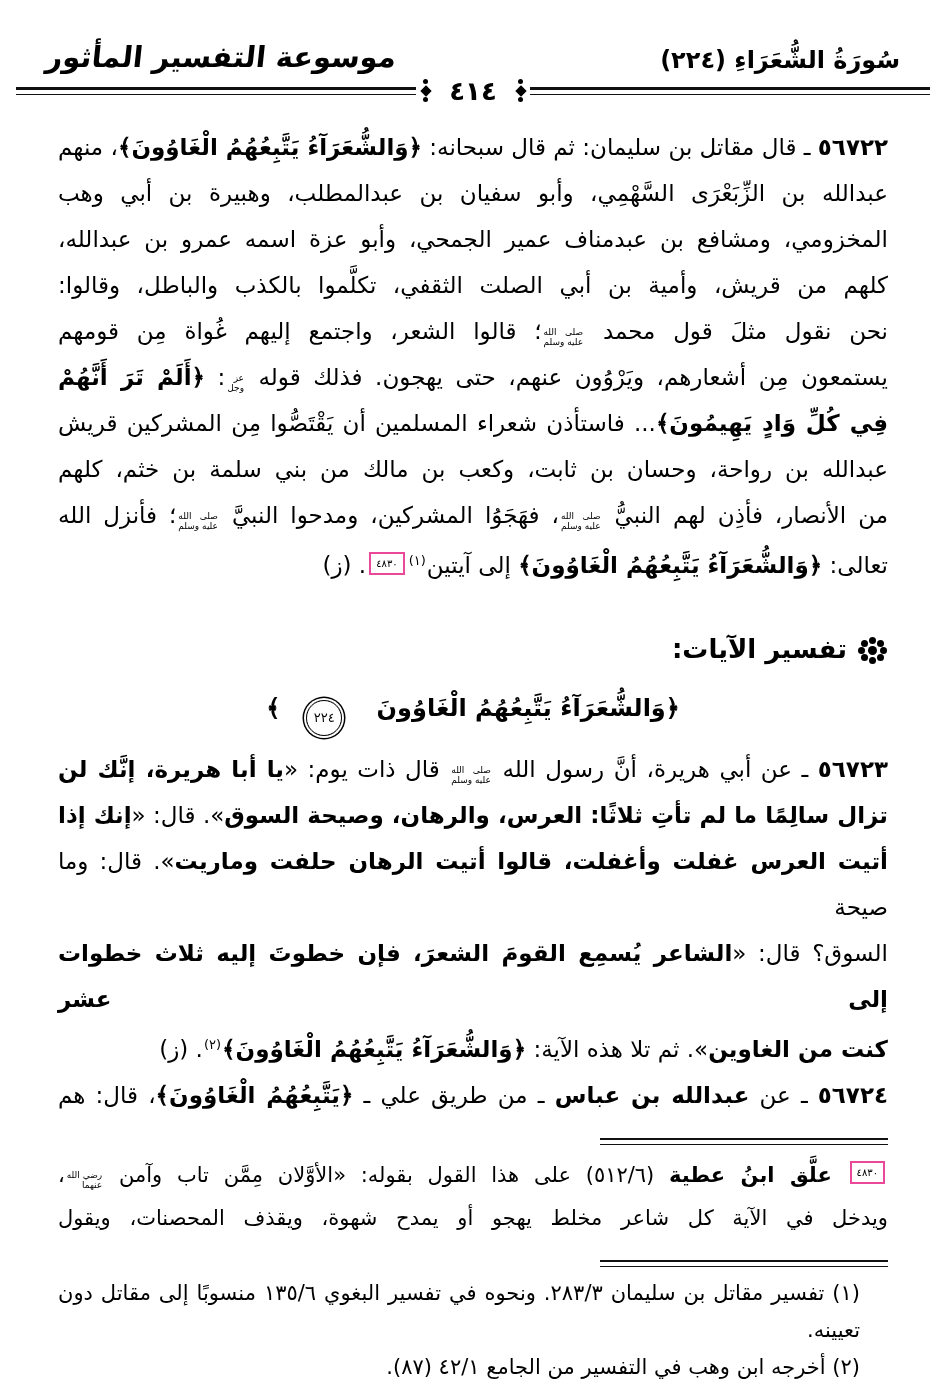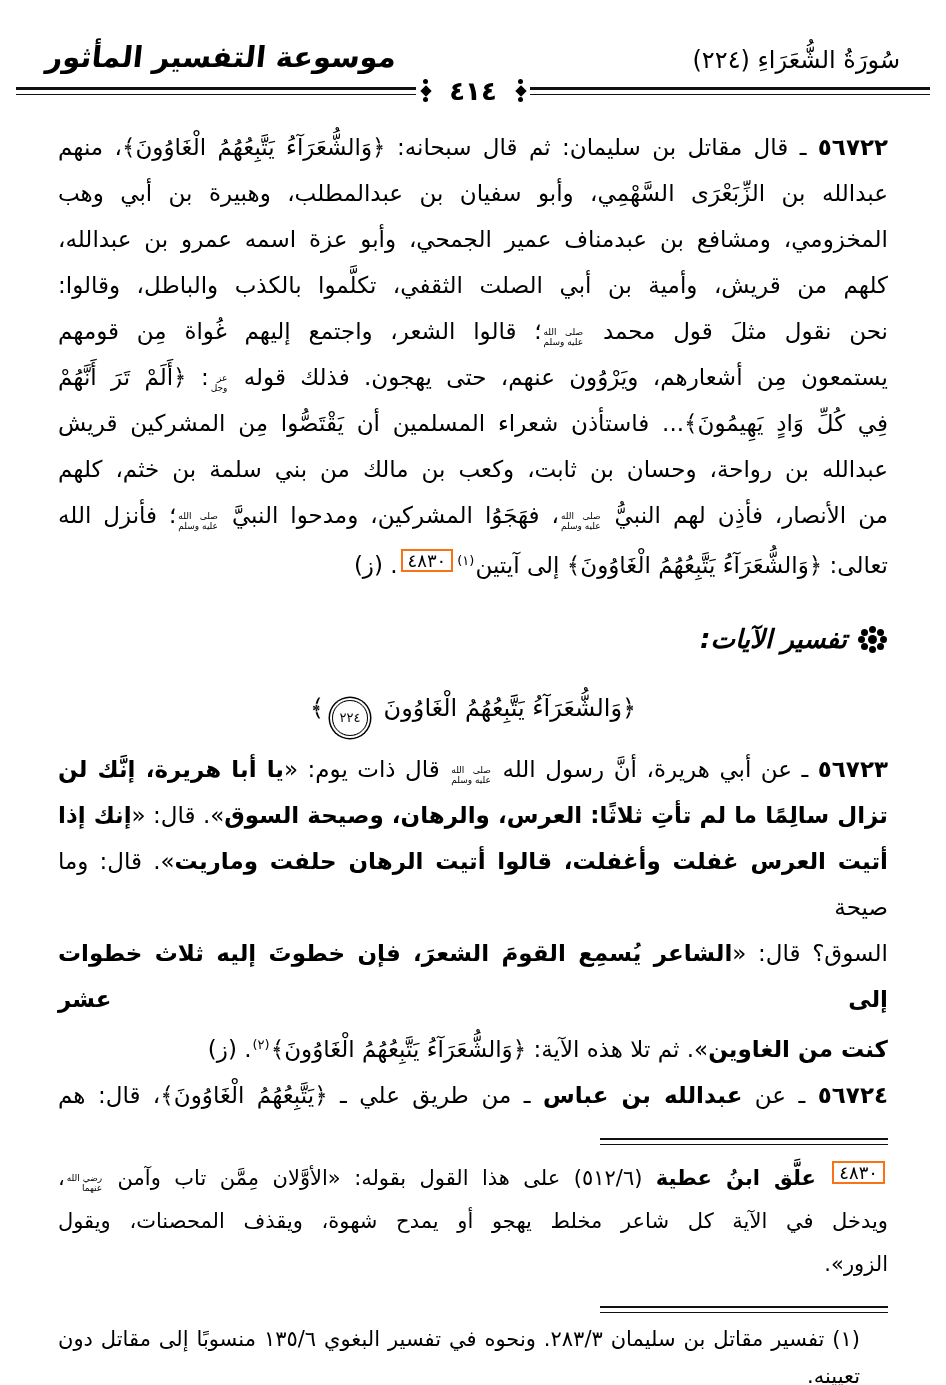--- a/index.html
+++ b/index.html
@@ -5,51 +5,51 @@
   html,body{margin:0;padding:0;}
   body{
     width:946px;height:1385px;background:#ffffff;color:#000;
     font-family:"DejaVu Sans",sans-serif;direction:rtl;overflow:hidden;
     -webkit-font-smoothing:antialiased;
   }
   
   .header{padding:40px 16px 0;}
   .header-row{display:flex;justify-content:space-between;align-items:flex-end;padding:0 30px;}
   .book-title{font-weight:bold;font-size:29px;transform:skewX(-6deg);letter-spacing:1px;}
-  .surah-ref{font-weight:normal;font-size:24px;padding-left:18px;}
+  .surah-ref{font-weight:bold;font-size:24px;padding-left:18px;}
   .rule-row{display:flex;align-items:center;margin-top:0;}
   .hrule{flex:1;height:4px;border-top:3px solid #111;border-bottom:1px solid #111;}
   .pagenum{font-weight:bold;font-size:26px;padding:0 14px;line-height:34px;}
   .fleuron{width:11px;height:24px;position:relative;margin:0 4px;flex:0 0 auto;}
   .fleuron::before{content:"";position:absolute;left:2px;top:8px;width:8px;height:8px;background:#000;transform:rotate(45deg);}
   .fleuron::after{content:"";position:absolute;left:3px;top:0;width:5px;height:5px;border-radius:50%;background:#000;box-shadow:0 18px 0 #000;}
   
   .main{padding:0 58px;}
   .block{margin:0;}
   #body-p1{margin-top:16px;}
   #body-p2{margin-top:10px;}
   .line{
     font-size:23px;line-height:46px;
     text-align:justify;text-align-last:justify;
     white-space:normal;
   }
   .line.nj{text-align-last:right;}
   .line.center{text-align:center;text-align-last:center;}
   .bold{font-weight:bold;}
-  .quran{font-weight:normal;}
+  .quran{font-weight:bold;}
   .supref{font-size:13px;vertical-align:8px;margin:0 1px;}
-  .boxref{display:inline-block;border:2px solid #f97316;font-size:18px;line-height:19px;padding:0 5px;vertical-align:6px;font-weight:normal;margin:10px 3px;}
+  .boxref{display:inline-block;border:2px solid #ec4899;font-size:10px;line-height:19px;padding:0 5px;vertical-align:6px;font-weight:normal;margin:10px 3px;}
   .hon{display:inline-block;font-size:9px;line-height:1.1;vertical-align:-6px;font-weight:normal;margin:0 2px;}
   .vnum{
     display:inline-block;width:34px;height:34px;border:1px solid #000;border-radius:50%;
     box-shadow:0 0 0 2px #fff,0 0 0 3.5px #000;
-    font-size:13px;line-height:34px;text-align:center;font-weight:normal;margin:0 8px;vertical-align:-6px;
+    font-size:13px;line-height:34px;text-align:center;font-weight:normal;margin:0 26px;vertical-align:-6px;
   }
   
-  .section-heading{margin:26px 0 0;padding-right:2px;display:flex;align-items:center;height:50px;font-style:italic;}
+  .section-heading{margin:26px 0 0;padding-right:2px;display:flex;align-items:flex-end;height:50px;}
   .rosette{position:relative;display:inline-block;width:27px;height:27px;margin-left:12px;flex:0 0 auto;}
   .rosette::before{content:"";position:absolute;inset:9px;background:#000;border-radius:50%;}
   .rosette::after{content:"";position:absolute;width:7px;height:7px;border-radius:50%;background:#000;top:0;left:10px;
     box-shadow:8px 3px 0 #000,11px 10px 0 #000,8px 17px 0 #000,0 20px 0 #000,-8px 17px 0 #000,-11px 10px 0 #000,-8px 3px 0 #000;}
   .section-heading .label{font-weight:bold;font-size:26px;}
   
   #verse-container{margin:16px 0 4px;}
   #verse-container .line{font-size:24px;line-height:56px;}
   
   .fnsep{width:288px;height:4px;border-top:2px solid #111;border-bottom:1px solid #111;margin-top:20px;}
@@ -106,21 +106,20 @@
       <div class="line"><span class="bold">أتيت العرس غفلت وأغفلت، قالوا أتيت الرهان حلفت وماريت</span><span class="seg">». قال: وما صيحة</span></div>
       <div class="line"><span class="seg">السوق؟ قال: «</span><span class="bold">الشاعر يُسمِع القومَ الشعرَ، فإن خطوتَ إليه ثلاث خطوات إلى عشر</span></div>
       <div class="line nj"><span class="bold">كنت من الغاوين</span><span class="seg">». ثم تلا هذه الآية: </span><span class="quran">﴿وَالشُّعَرَآءُ يَتَّبِعُهُمُ الْغَاوُونَ﴾</span><span class="supref">(٢)</span><span class="seg">. (ز)</span></div>
       <div class="line"><span class="bold">٥٦٧٢٤</span><span class="seg"> ـ عن </span><span class="bold">عبدالله بن عباس</span><span class="seg"> ـ من طريق علي ـ </span><span class="quran">﴿يَتَّبِعُهُمُ الْغَاوُونَ﴾</span><span class="seg">، قال: هم</span></div>
     </div>
 
   <div class="fnsep"></div>
   <div class="block" id="fn-commentary">
       <div class="line"><span class="boxref">٤٨٣٠</span><span class="seg"> </span><span class="bold">علَّق ابنُ عطية</span><span class="seg"> (٥١٢/٦) على هذا القول بقوله: «الأوَّلان مِمَّن تاب وآمن </span><span class="hon"><div>رضي الله</div><div>عنهما</div></span><span class="seg">،</span></div>
       <div class="line"><span class="seg">ويدخل في الآية كل شاعر مخلط يهجو أو يمدح شهوة، ويقذف المحصنات، ويقول</span></div>
-      <div class="line nj"><span class="seg">الزور».</span></div>
     </div>
 
   <div class="fnsep"></div>
   <div class="block" id="fn-numbered">
       <div class="line nj ind1"><span class="seg">(١) تفسير مقاتل بن سليمان ٢٨٣/٣. ونحوه في تفسير البغوي ١٣٥/٦ منسوبًا إلى مقاتل دون تعيينه.</span></div>
       <div class="line nj ind1"><span class="seg">(٢) أخرجه ابن وهب في التفسير من الجامع ٤٢/١ (٨٧).</span></div>
     </div>
 
 </div>
 

